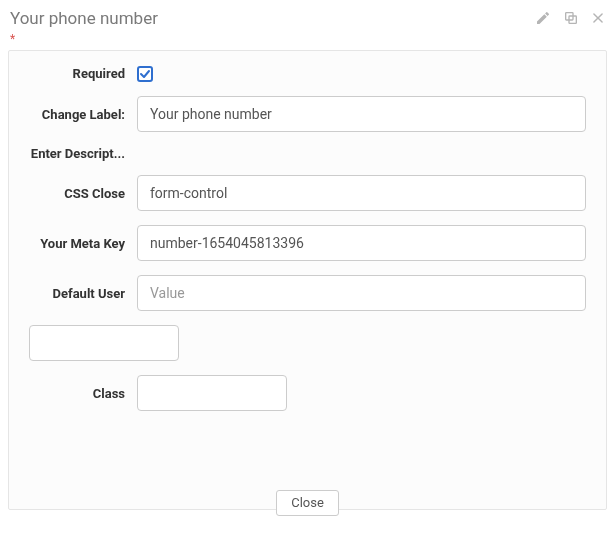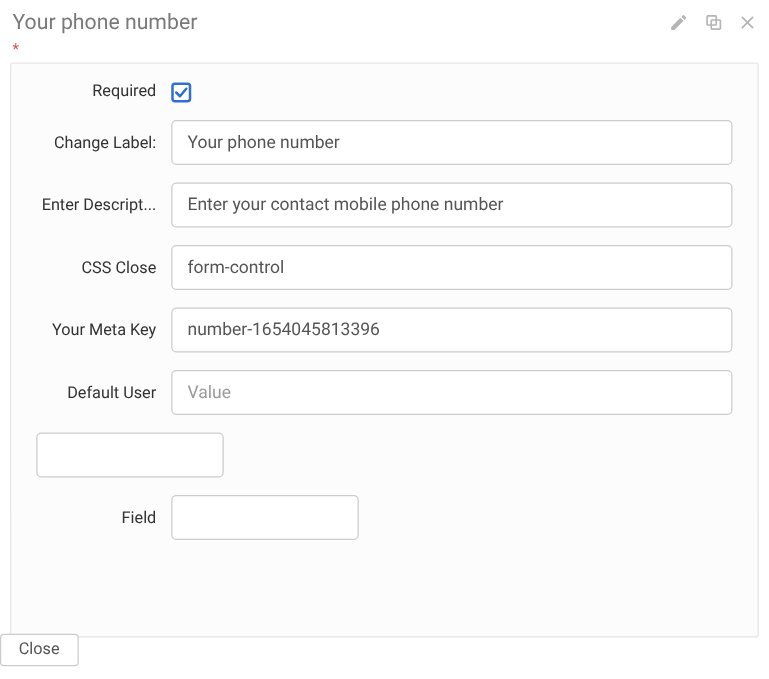--- a/index.html
+++ b/index.html
@@ -50,21 +50,21 @@
   }
   .row {
     display: flex;
     align-items: center;
     margin-bottom: 14px;
   }
   .row-label {
     width: 108px;
     min-width: 108px;
     text-align: right;
-    font-weight: 400;
+    font-weight: 700;
     font-size: 13px;
     color: #333;
     padding-right: 12px;
     white-space: nowrap;
     overflow: hidden;
     text-overflow: ellipsis;
   }
   .row-field {
     flex: 1;
     display: flex;
@@ -104,21 +104,22 @@
     background: #fff;
     margin-top: 1px;
   }
   .checkbox svg { display: block; }
   .footer {
     position: absolute;
     left: 0;
     right: 0;
     bottom: 0;
     display: flex;
-    padding-bottom: 6px;
+    justify-content: center;
+    padding-bottom: 23px;
   }
   .close-btn {
     border: 1px solid #ccc;
     background: #fff;
     color: #555;
     font-size: 13px;
     padding: 4px 14px 5px 14px;
     border-radius: 3px;
     cursor: pointer;
     font-family: inherit;
@@ -169,23 +170,20 @@
 
   <div class="row">
     <div class="row-label">Change Label:</div>
     <div class="row-field">
       <input type="text" class="full" value="Your phone number" style="">
     </div>
   </div>
 
   <div class="row">
     <div class="row-label">Enter Descript...</div>
-    <div class="row-field">
-      <input type="text" class="full" value="Enter your contact mobile phone number" style="">
-    </div>
   </div>
 
   <div class="row">
     <div class="row-label">CSS Close</div>
     <div class="row-field">
       <input type="text" class="full" value="form-control" style="">
     </div>
   </div>
 
   <div class="row">
@@ -203,21 +201,21 @@
   </div>
 
 
   <div class="row">
     <div class="row-field">
       <input type="text" class="small" value="" style="">
     </div>
   </div>
 
   <div class="row">
-    <div class="row-label">Field</div>
+    <div class="row-label">Class</div>
     <div class="row-field">
       <input type="text" class="small" value="" style="">
     </div>
   </div>
 
 </div>
 
 <div class="footer">
   <button class="close-btn">Close</button>
 </div>

